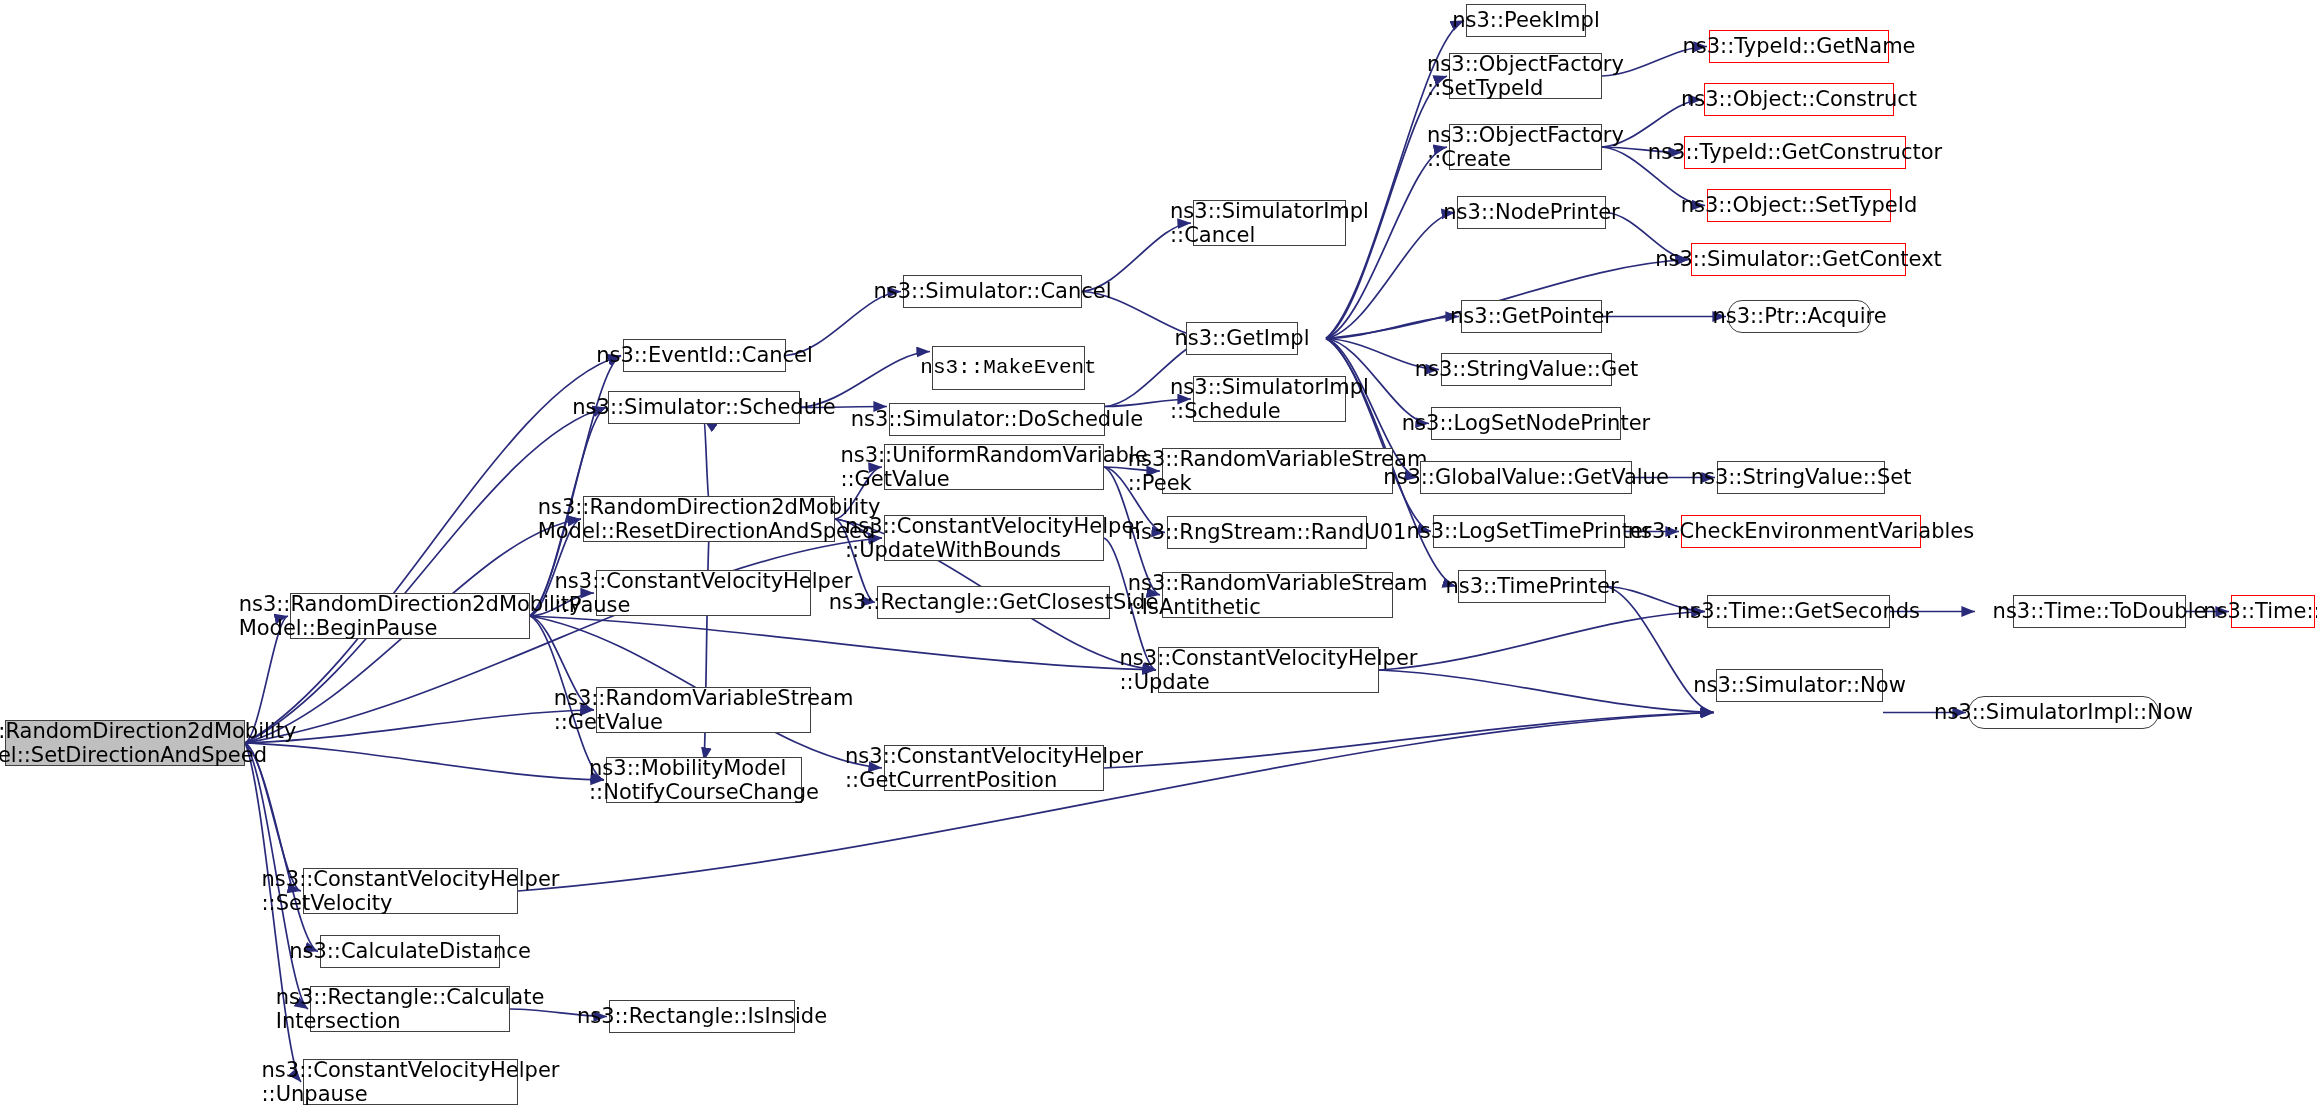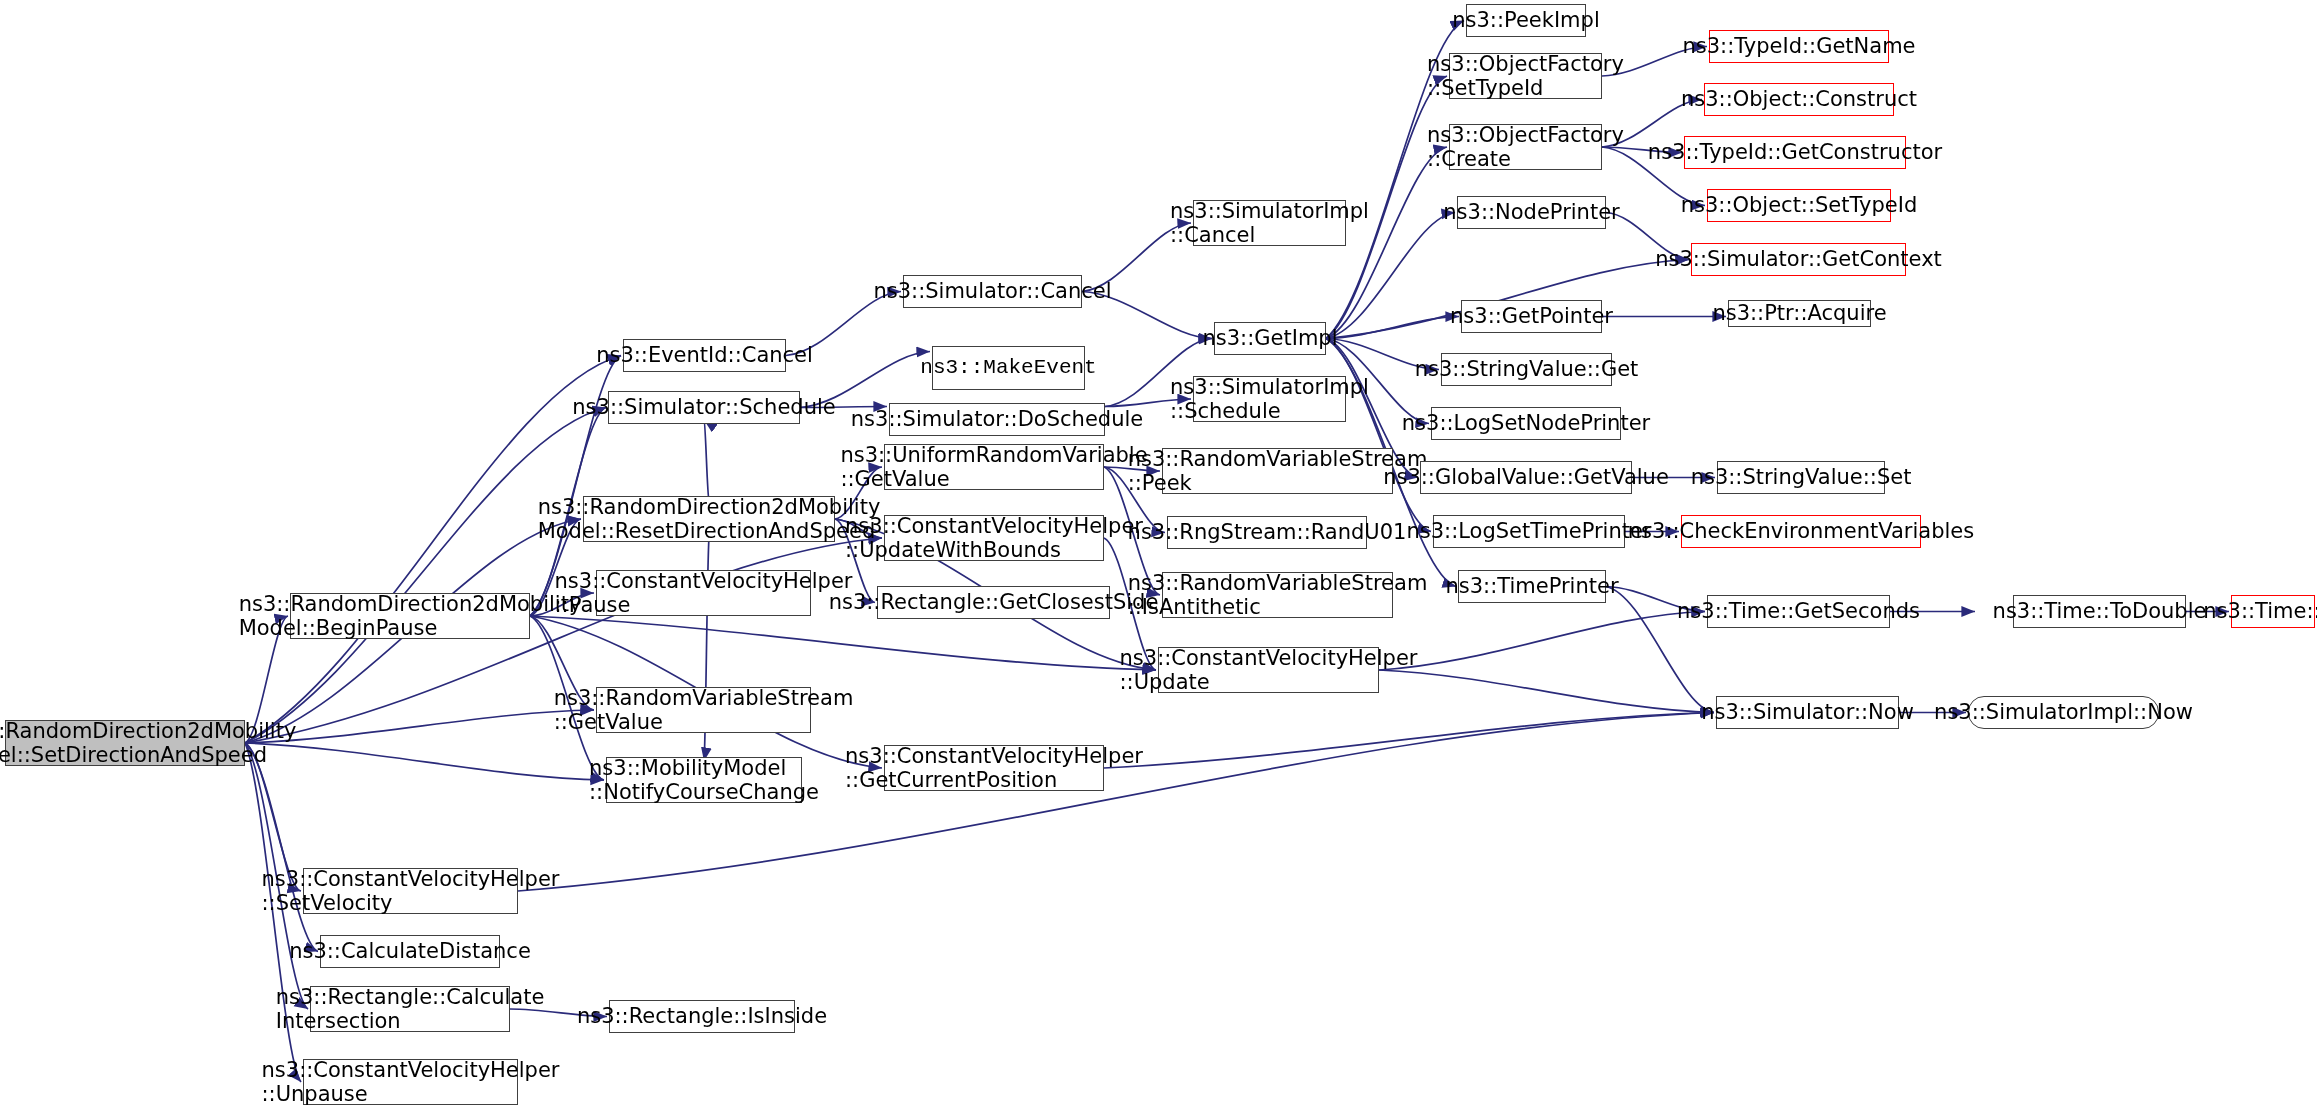--- a/index.html
+++ b/index.html
@@ -120,21 +120,21 @@
       <div class="node" style="left: 884px; top: 444px; width: 220px; height: 46px;">ns3::UniformRandomVariable
 ::GetValue</div>
       <div class="node" style="left: 884px; top: 515px; width: 220px; height: 46px;">ns3::ConstantVelocityHelper
 ::UpdateWithBounds</div>
       <div class="node" style="left: 877px; top: 586px; width: 233px; height: 33px;">ns3::Rectangle::GetClosestSide</div>
       <div class="node" style="left: 884px; top: 745px; width: 220px; height: 46px;">ns3::ConstantVelocityHelper
 ::GetCurrentPosition</div>
       <div class="node" style="left: 903px; top: 275px; width: 179px; height: 33px;">ns3::Simulator::Cancel</div>
       <div class="node" style="left: 1193px; top: 200px; width: 153px; height: 46px;">ns3::SimulatorImpl
 ::Cancel</div>
-      <div class="node" style="left: 1214px; top: 322px; width: 112px; height: 33px;">ns3::GetImpl</div>
+      <div class="node" style="left: 1186px; top: 322px; width: 112px; height: 33px;">ns3::GetImpl</div>
       <div class="node" style="left: 1193px; top: 376px; width: 153px; height: 46px;">ns3::SimulatorImpl
 ::Schedule</div>
       <div class="node" style="left: 1162px; top: 448px; width: 231px; height: 46px;">ns3::RandomVariableStream
 ::Peek</div>
       <div class="node" style="left: 1167px; top: 516px; width: 200px; height: 33px;">ns3::RngStream::RandU01</div>
       <div class="node" style="left: 1162px; top: 572px; width: 231px; height: 46px;">ns3::RandomVariableStream
 ::IsAntithetic</div>
       <div class="node" style="left: 1158px; top: 647px; width: 221px; height: 46px;">ns3::ConstantVelocityHelper
 ::Update</div>
       <div class="node" style="left: 1466px; top: 4px; width: 120px; height: 33px;">ns3::PeekImpl</div>
@@ -147,22 +147,22 @@
       <div class="node" style="left: 1441px; top: 353px; width: 171px; height: 33px;">ns3::StringValue::Get</div>
       <div class="node" style="left: 1431px; top: 407px; width: 190px; height: 33px;">ns3::LogSetNodePrinter</div>
       <div class="node" style="left: 1420px; top: 461px; width: 212px; height: 33px;">ns3::GlobalValue::GetValue</div>
       <div class="node" style="left: 1433px; top: 515px; width: 192px; height: 33px;">ns3::LogSetTimePrinter</div>
       <div class="node" style="left: 1458px; top: 570px; width: 148px; height: 33px;">ns3::TimePrinter</div>
       <div class="node red" style="left: 1709px; top: 30px; width: 180px; height: 33px;">ns3::TypeId::GetName</div>
       <div class="node red" style="left: 1704px; top: 83px; width: 190px; height: 33px;">ns3::Object::Construct</div>
       <div class="node red" style="left: 1684px; top: 136px; width: 222px; height: 33px;">ns3::TypeId::GetConstructor</div>
       <div class="node red" style="left: 1707px; top: 189px; width: 184px; height: 33px;">ns3::Object::SetTypeId</div>
       <div class="node red" style="left: 1691px; top: 243px; width: 215px; height: 33px;">ns3::Simulator::GetContext</div>
-      <div class="node" style="left: 1728px; top: 300px; width: 143px; height: 27px;">ns3::Ptr::Acquire</div>
+      <div class="node" style="left: 1728px; top: 300px; width: 143px; height: 33px; border-radius: 14px;">ns3::Ptr::Acquire</div>
       <div class="node" style="left: 1717px; top: 461px; width: 168px; height: 33px;">ns3::StringValue::Set</div>
       <div class="node red" style="left: 1681px; top: 515px; width: 240px; height: 33px;">ns3::CheckEnvironmentVariables</div>
       <div class="node" style="left: 1707px; top: 595px; width: 183px; height: 33px;">ns3::Time::GetSeconds</div>
-      <div class="node" style="left: 1716px; top: 696px; width: 183px; height: 33px;">ns3::Simulator::Now</div>
+      <div class="node" style="left: 1716px; top: 669px; width: 167px; height: 33px;">ns3::Simulator::Now</div>
       <div class="node" style="left: 1977px; top: 595px; width: 173px; height: 33px; margin-left: 36px;">ns3::Time::ToDouble</div>
       <div class="node" style="left: 1968px; top: 696px; width: 191px; height: 33px; border-radius: 16px;">ns3::SimulatorImpl::Now</div>
       <div class="node red" style="left: 2231px; top: 595px; width: 84px; height: 33px;">ns3::Time::To</div>
     </div>
 </div>
 
 </body></html>

